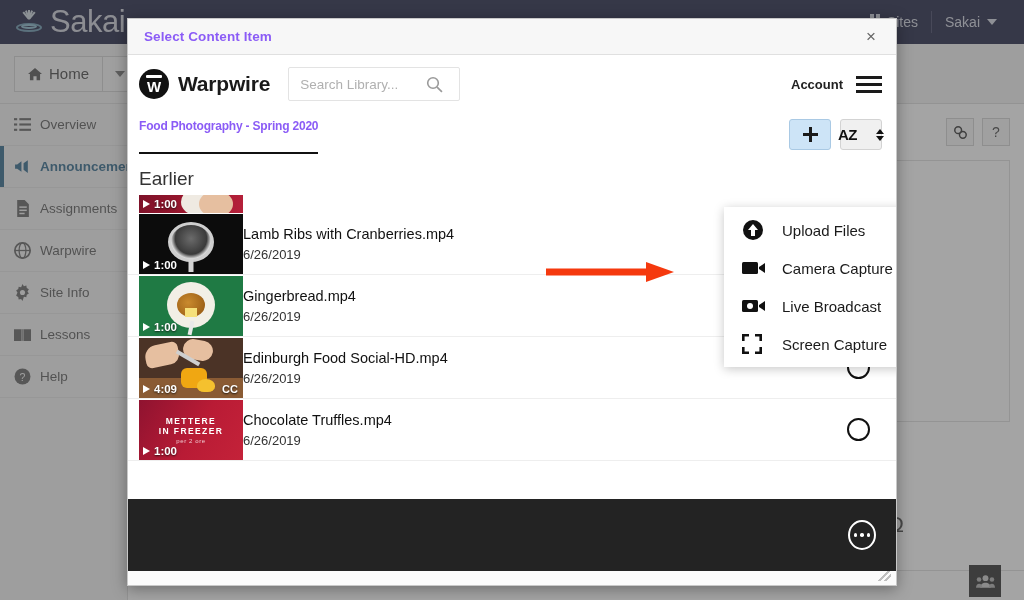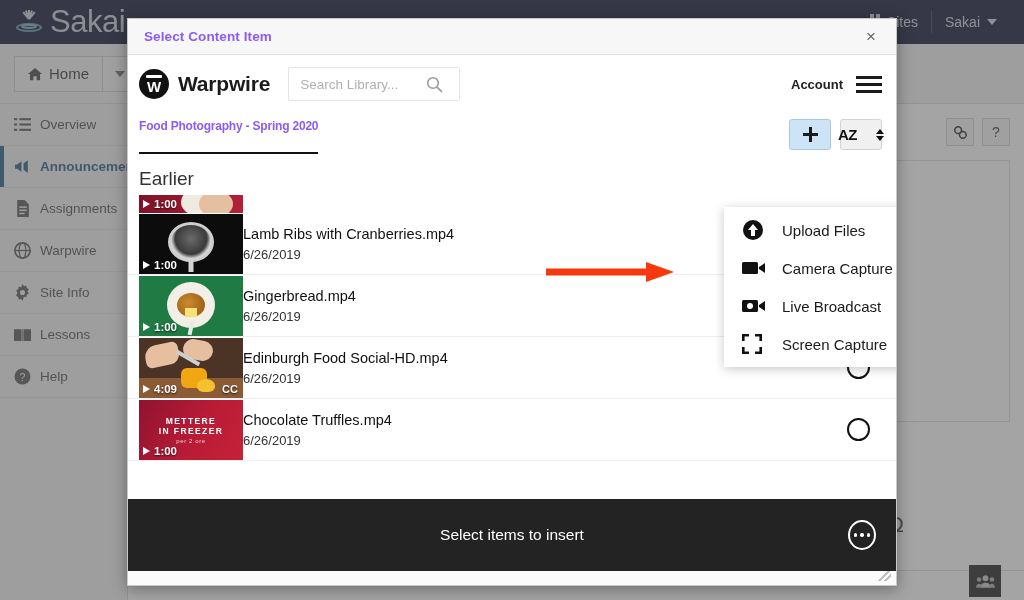--- a/index.html
+++ b/index.html
@@ -711,21 +711,20 @@
           <span>Screen Capture</span>
         </div>
       </div>
 
       <svg class="arrow" viewBox="0 0 130 22">
         <line x1="0" y1="11" x2="104" y2="11" stroke="#f5390e" stroke-width="7"></line>
         <path d="M100 1l28 10-28 10z" fill="#f5390e"></path>
       </svg>
 
       <div class="dlg-footer">
-        <span class="txt">Select items to insert</span>
         <span class="dots-btn">
             <i></i>
             <i></i>
             <i></i>
           </span>
       </div>
       <div class="dlg-resize-area">
         <span class="resize-grip"></span>
       </div>
 

